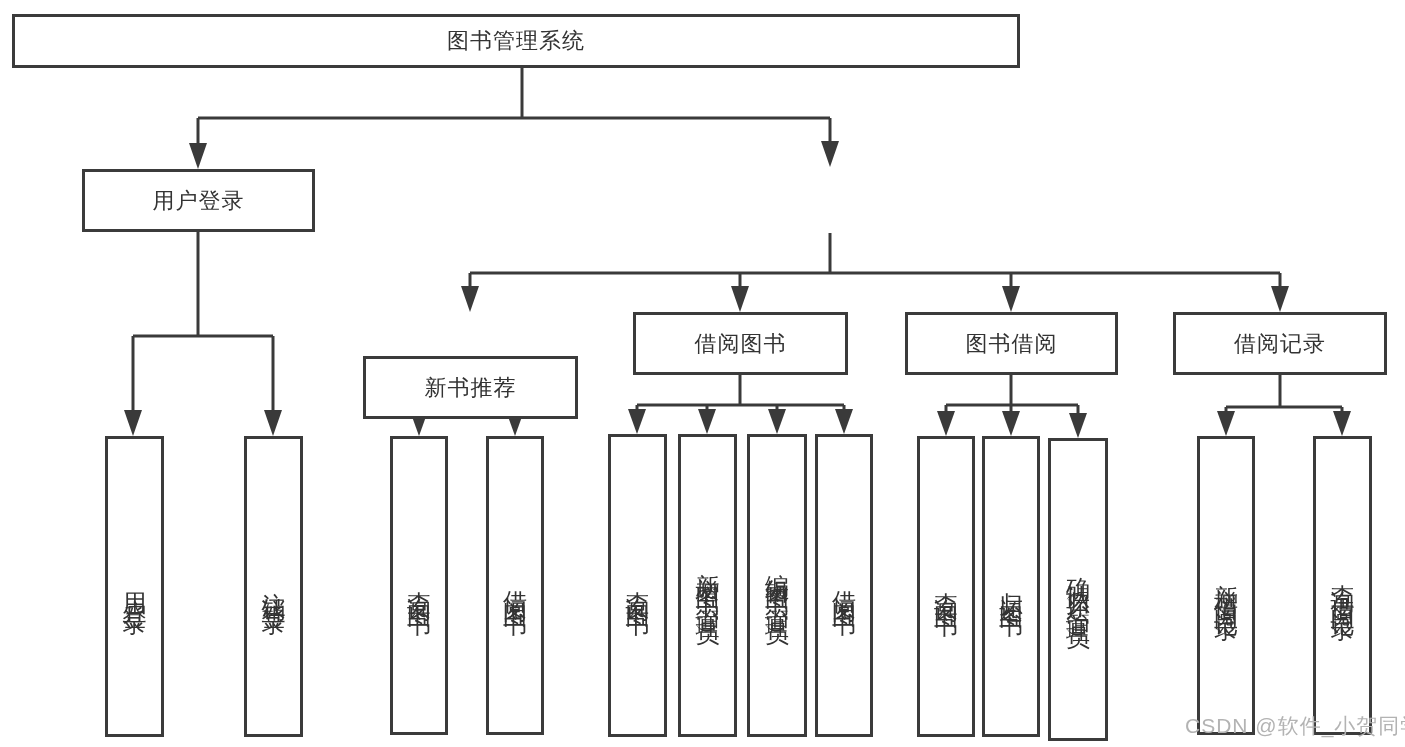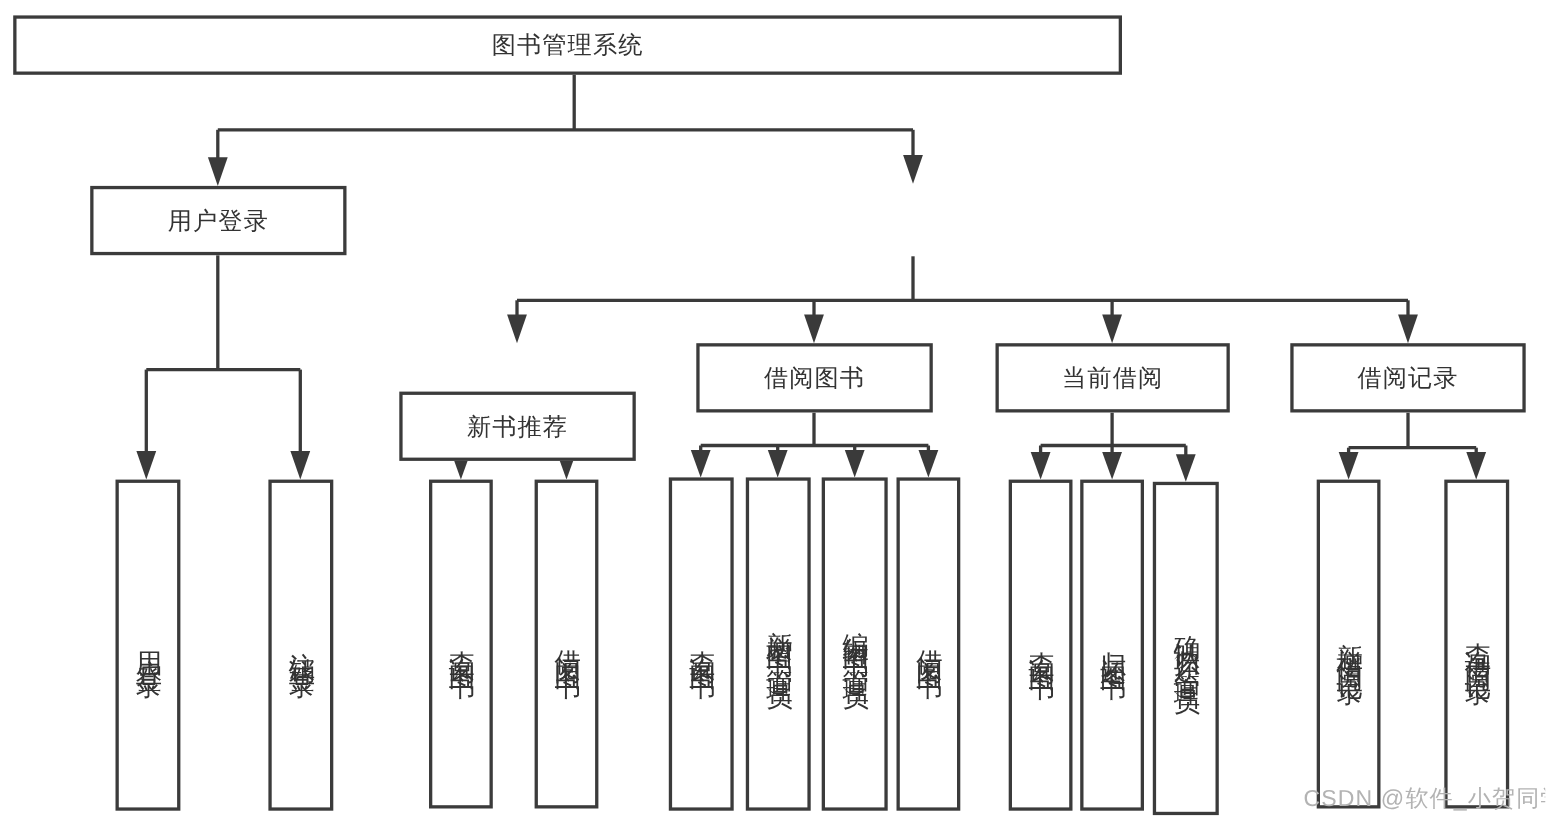--- a/index.html
+++ b/index.html
@@ -130,21 +130,21 @@
     <span class="hlabel">用户登录</span>
   </div>
 
   <div class="node" style="left:363px;top:312px;width:215px;height:63px;margin-top:44px;">
     <span class="hlabel">新书推荐</span>
   </div>
   <div class="node" style="left:633px;top:312px;width:215px;height:63px;">
     <span class="hlabel">借阅图书</span>
   </div>
   <div class="node" style="left:905px;top:312px;width:213px;height:63px;">
-    <span class="hlabel">当前借阅</span>
+    <span class="hlabel">图书借阅</span>
   </div>
   <div class="node" style="left:1173px;top:312px;width:214px;height:63px;font-family:Liberation Mono, monospace;">
     <span class="hlabel">借阅记录</span>
   </div>
 
   <div class="node vnode" style="left:105px;top:436px;width:59px;height:301px;">
     <span class="vlabel">用户登录</span>
   </div>
   <div class="node vnode" style="left:244px;top:436px;width:59px;height:301px;">
     <span class="vlabel">注销登录</span>

